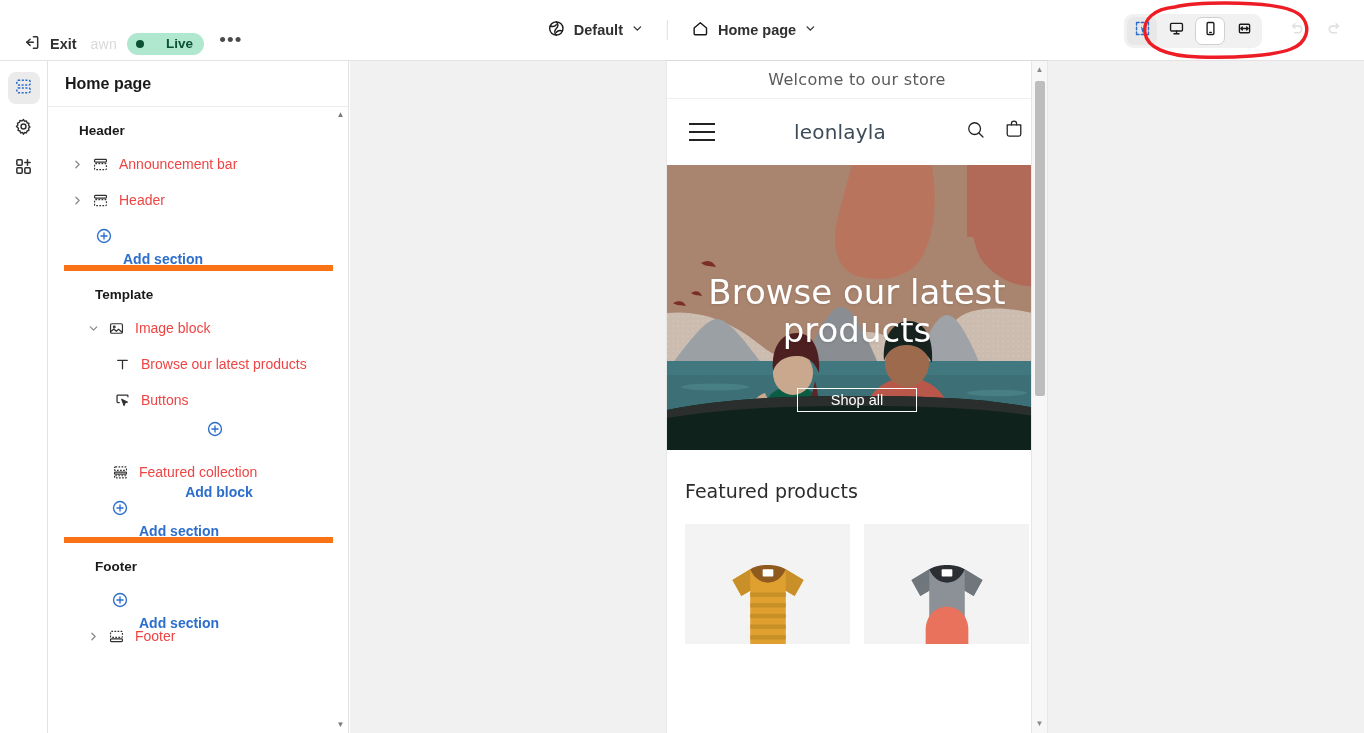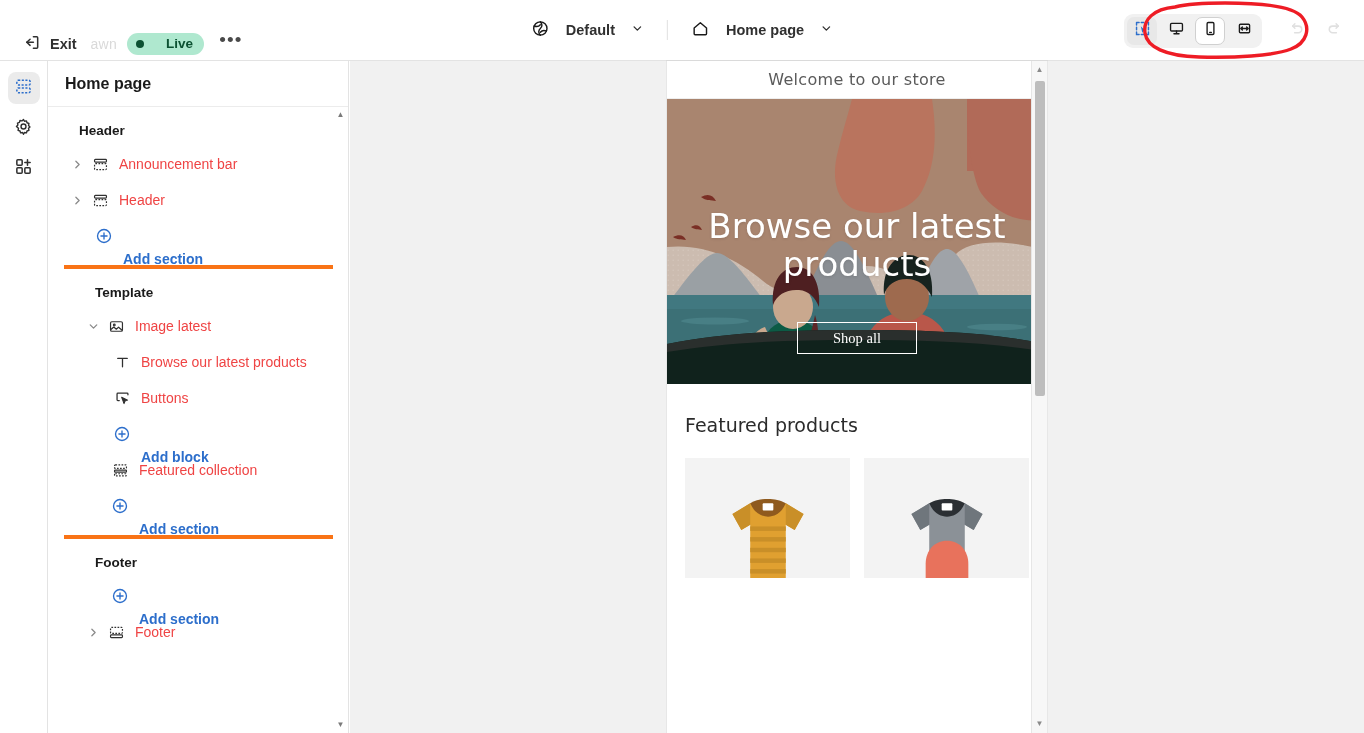--- a/index.html
+++ b/index.html
@@ -38,21 +38,21 @@
     display: flex; align-items: center; justify-content: center;
     color: #4a4a4a; font-size: 19px; letter-spacing: 1.2px; cursor: pointer;
     padding-bottom: 8px;
   }
 
   .tb-center {
     position: absolute; left: 50%; transform: translateX(-50%);
     display: flex; align-items: center; gap: 0;
   }
   .selector {
-    display: flex; align-items: center; gap: 16px;
+    display: flex; align-items: center; gap: 8px;
     padding: 6px 9px; border-radius: 8px; cursor: pointer;
   }
   .selector-label { font-size: 14.5px; color: #303030; font-weight: 550; }
   .tb-divider { width: 1px; height: 20px; background: #e0e0e0; margin: 0 14px; }
 
   .tb-right {
     position: absolute; right: 14px; top: 0; height: 61px;
     display: flex; align-items: center; gap: 6px;
   }
   .device-group {
@@ -98,32 +98,32 @@
     display: flex; flex-direction: column;
   }
   .sb-header {
     height: 46px; display: flex; align-items: center;
     padding: 0 17px; border-bottom: 1px solid #ececec; flex-shrink: 0;
   }
   .sb-title { font-size: 16px; font-weight: 650; color: #1a1a1a; }
   .sb-scroll { flex: 1; position: relative; overflow: hidden; }
   .sb-inner { padding: 0 0 0 0; }
   .sb-group { padding: 12px 0 10px 0; }
-  .sb-group + .sb-group { border-top: 4px solid #f97316; margin: 0 14px 0 16px; padding-left: 0; }
+  .sb-group + .sb-group { border-top: 6px solid #f97316; margin: 0 14px 0 16px; padding-left: 0; }
   .sb-group-label {
     font-size: 13.5px; font-weight: 700; color: #1a1a1a;
     padding: 4px 0 9px 31px;
   }
   .sb-row {
     display: flex; align-items: center; height: 34px;
     padding-left: 14px; cursor: pointer; border-radius: 7px;
     margin: 0 8px 2px 6px;
   }
   .sb-row.indent { padding-left: 42px; text-align: right; }
-  .sb-row.indent-add { padding-left: 42px; }
+  .sb-row.indent-add { padding-left: 42px; flex-direction: column; }
   .sb-caret {
     width: 18px; height: 18px; display: flex; align-items: center;
     justify-content: center; color: #8a8a8a; flex-shrink: 0; margin-right: 4px;
   }
   .sb-caret.empty { visibility: hidden; }
   .sb-ico {
     width: 20px; height: 20px; display: flex; align-items: center;
     justify-content: center; color: #303030; margin-right: 9px; flex-shrink: 0;
   }
   .sb-text { font-size: 14px; color: #ef4444; white-space: nowrap; }
@@ -165,23 +165,23 @@
   .pv-hicons { display: flex; align-items: center; gap: 16px; }
 
   .hero { position: relative; width: 100%; height: 285px; overflow: hidden; }
   .hero-title {
     position: absolute; left: 0; right: 0; top: 108px; text-align: center;
     font-size: 34px; line-height: 1.12; color: #fff; font-weight: 400;
     font-family: "DejaVu Sans", sans-serif; text-shadow: 0 1px 3px rgba(0,0,0,.12);
   }
   .hero-btn {
     position: absolute; left: 50%; transform: translateX(-50%); top: 223px;
-    width: 120px; height: 32px; border: 1.5px solid #fff; color: #fff;
+    width: 120px; height: 24px; border: 1.5px solid #fff; color: #fff;
     display: flex; align-items: center; justify-content: center;
-    font-size: 14.5px; cursor: pointer; font-family: Liberation Serif, serif;
+    font-size: 14.5px; cursor: pointer; font-family: Liberation Sans, sans-serif;
   }
   .featured {
     padding: 30px 18px 0 18px;
   }
   .feat-title { font-size: 19px; color: #2b2b2b; font-weight: 400;
     font-family: "DejaVu Sans", sans-serif; margin-bottom: 22px; }
   .feat-grid { display: flex; gap: 14px; }
   .feat-card { flex: 1; background: #f3f3f3; height: 120px;
     display: flex; align-items: flex-end; justify-content: center; }
 
@@ -408,21 +408,21 @@
                   <path d="M4 6l4 4 4-4"></path>
                 </svg>
             </span>
             <span class="sb-ico">
               <svg width="17" height="17" viewBox="0 0 20 20" fill="none" stroke="#303030" stroke-width="1.4" stroke-linejoin="round">
                 <rect x="3" y="4.4" width="14" height="11.2" rx="1.6"></rect>
                 <circle cx="7.4" cy="8.2" r="1"></circle>
                 <path d="M3.4 13.6l3.4-3 3 2.6 2.6-2.4 4.2 3.6"></path>
               </svg>
             </span>
-            <span class="sb-text">Image latest</span>
+            <span class="sb-text">Image block</span>
           </div>
 
           <div class="sb-row indent">
             <span class="sb-ico">
               <svg width="17" height="17" viewBox="0 0 20 20" fill="none" stroke="#303030" stroke-width="1.5" stroke-linecap="round">
                 <path d="M4.4 5.2h11.2M10 5.2v9.8"></path>
               </svg>
             </span>
             <span class="sb-text">Browse our latest products</span>
           </div>
@@ -509,20 +509,42 @@
     </div>
   </div>
 
   <div class="canvas">
     <div class="preview">
 
       <div class="pv-announce">
         <span>Welcome to our store</span>
       </div>
 
+      <div class="pv-header">
+        <div class="pv-burger">
+          <span></span>
+            <span></span>
+            <span></span>
+        </div>
+        <div class="pv-logo">leonlayla</div>
+        <div class="pv-hicons">
+          <span>
+            <svg width="22" height="22" viewBox="0 0 24 24" fill="none" stroke="#222" stroke-width="1.4" stroke-linecap="round">
+              <circle cx="10.5" cy="10.5" r="6.4"></circle>
+                <path d="M15.2 15.2l4.4 4.4"></path>
+            </svg>
+          </span>
+          <span>
+            <svg width="22" height="22" viewBox="0 0 24 24" fill="none" stroke="#222" stroke-width="1.4" stroke-linejoin="round">
+              <path d="M4.6 6.4h14.8v10.2a2 2 0 01-2 2H6.6a2 2 0 01-2-2z"></path>
+              <path d="M9.2 6.4V5a2.8 2.8 0 015.6 0v1.4" stroke-linecap="round"></path>
+            </svg>
+          </span>
+        </div>
+      </div>
 
       <div class="hero">
         <svg width="380" height="285" viewBox="0 0 380 285" preserveAspectRatio="none" style="position:absolute;top:0;left:0">
           <defs>
             <pattern id="dots" width="5" height="5" patternUnits="userSpaceOnUse">
               <circle cx="1.2" cy="1.2" r="0.7" fill="rgba(255,255,255,0.16)"></circle>
             </pattern>
           </defs>
           <rect width="380" height="285" fill="#a9856f"></rect>
           <path d="M185 0h80c6 40 2 70-10 92-10 18-34 26-62 20-22-5-30-30-22-60 4-18 10-36 14-52z" fill="#b9745e"></path>

